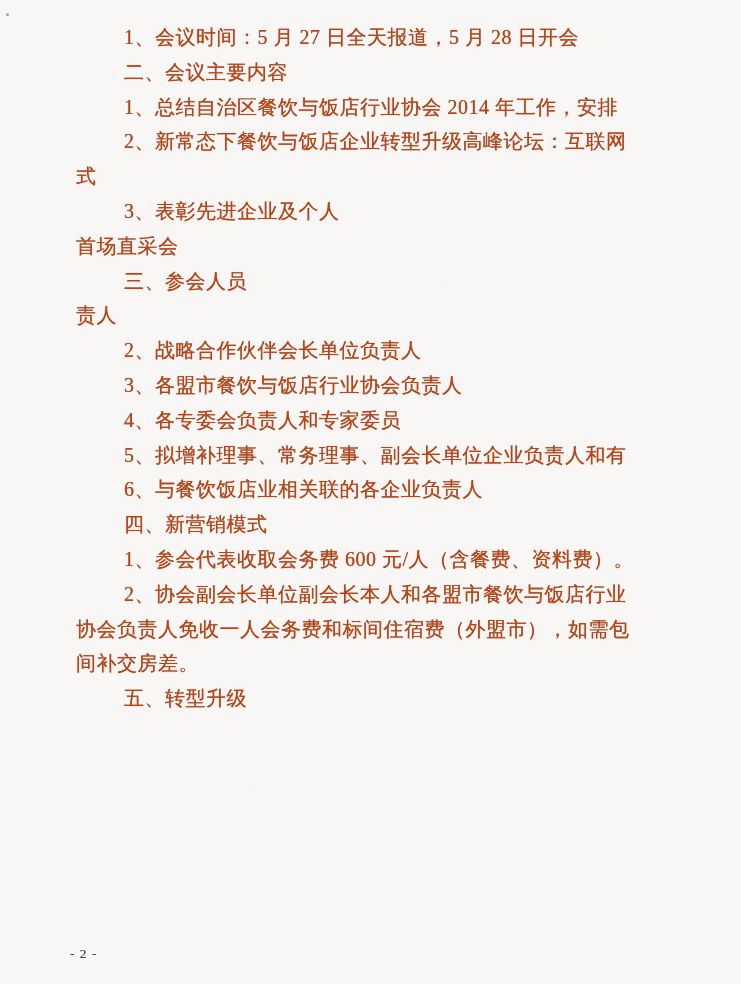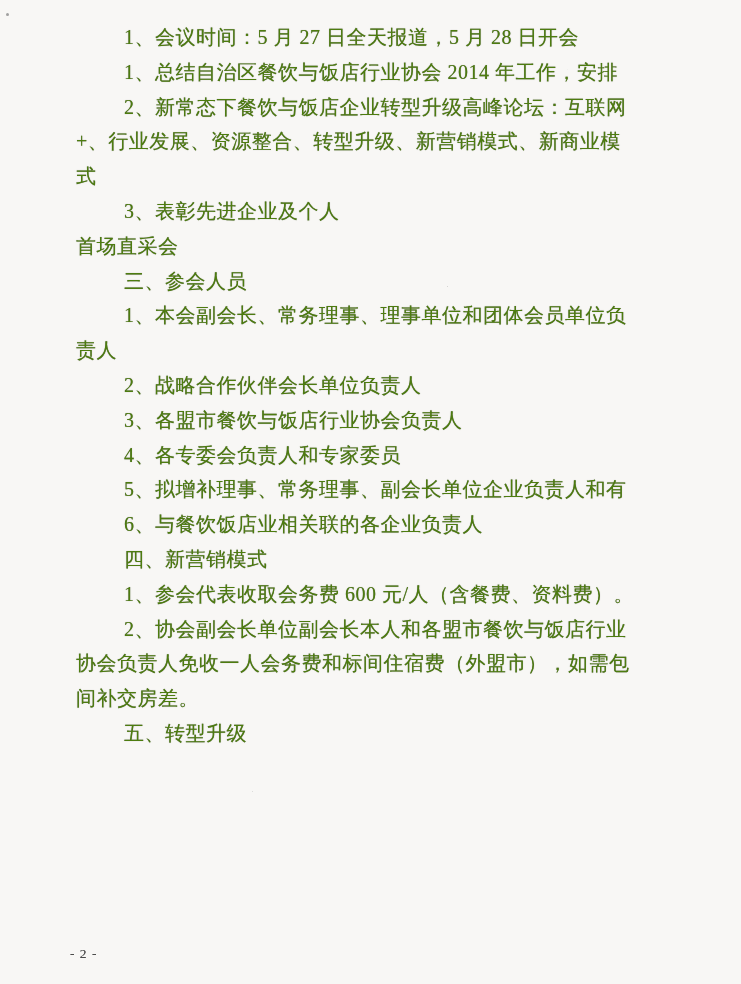--- a/index.html
+++ b/index.html
@@ -56,31 +56,30 @@
     color: #4a4a4a;
     text-shadow: 0 0 0.5px rgba(70,70,70,0.6);
   }
 </style>
 </head>
 <body>
 
 <div class="page" style="background: rgb(248, 247, 245);">
   <div class="scan-speck"></div>
 
-  <div class="doc" style="color: #4d7c0f;">
+  <div class="doc" style="color: #c2410c;">
 
   <div class="line indent">1、会议时间：5 月 27 日全天报道，5 月 28 日开会</div>
+      <div class="line indent">二、会议主要内容</div>
       <div class="line indent">1、总结自治区餐饮与饭店行业协会 2014 年工作，安排</div>
       <div class="line indent">2、新常态下餐饮与饭店企业转型升级高峰论坛：互联网</div>
-      <div class="line">+、行业发展、资源整合、转型升级、新营销模式、新商业模</div>
       <div class="line">式</div>
       <div class="line indent">3、表彰先进企业及个人</div>
       <div class="line">首场直采会</div>
       <div class="line indent">三、参会人员</div>
-      <div class="line indent">1、本会副会长、常务理事、理事单位和团体会员单位负</div>
       <div class="line">责人</div>
       <div class="line indent">2、战略合作伙伴会长单位负责人</div>
       <div class="line indent">3、各盟市餐饮与饭店行业协会负责人</div>
       <div class="line indent">4、各专委会负责人和专家委员</div>
       <div class="line indent">5、拟增补理事、常务理事、副会长单位企业负责人和有</div>
       <div class="line indent">6、与餐饮饭店业相关联的各企业负责人</div>
       <div class="line indent">四、新营销模式</div>
       <div class="line indent">1、参会代表收取会务费 600 元/人（含餐费、资料费）。</div>
       <div class="line indent">2、协会副会长单位副会长本人和各盟市餐饮与饭店行业</div>
       <div class="line">协会负责人免收一人会务费和标间住宿费（外盟市），如需包</div>

